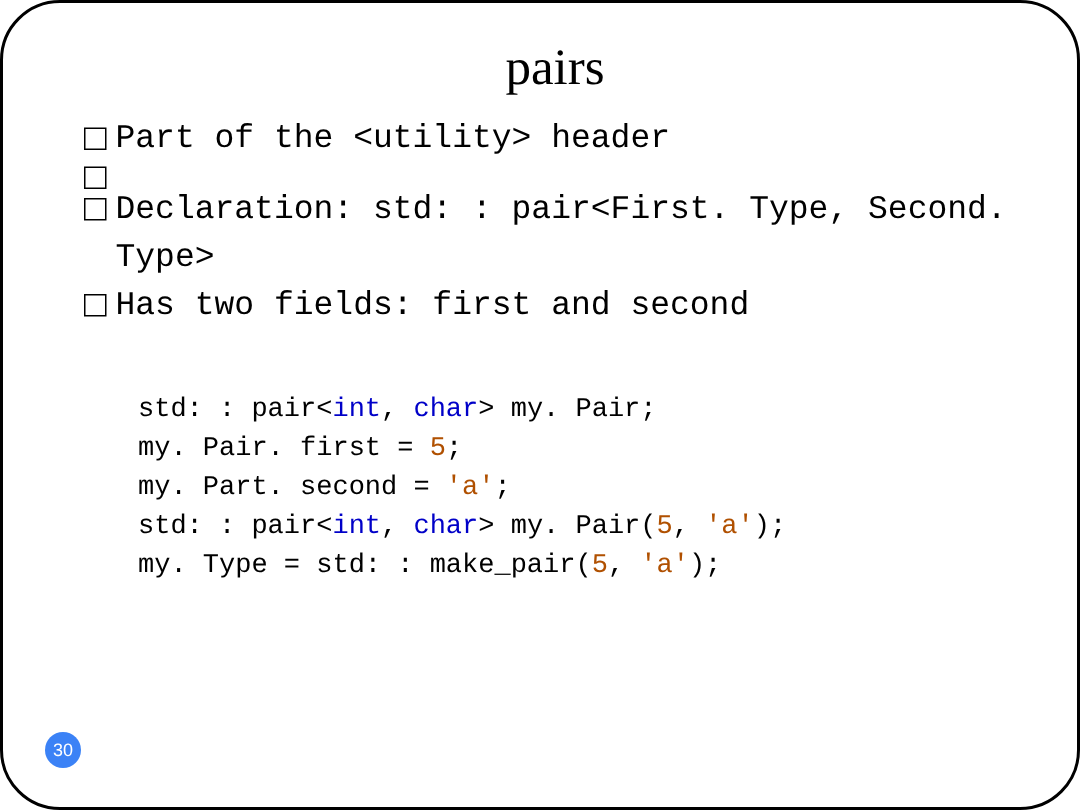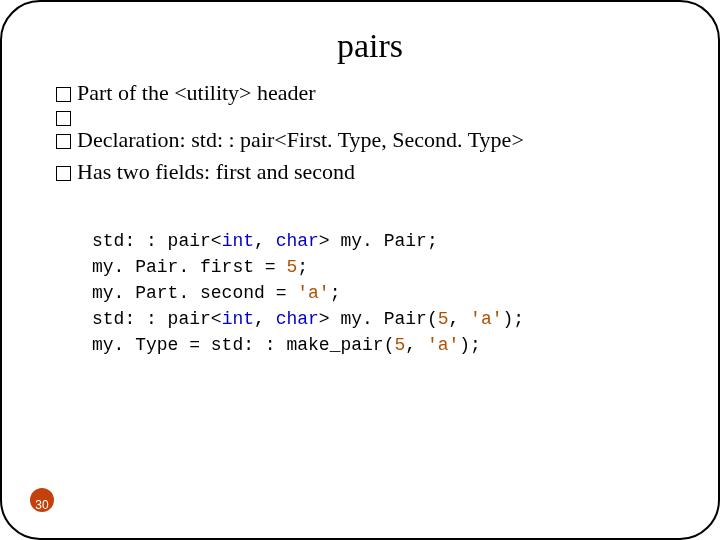--- a/index.html
+++ b/index.html
@@ -29,20 +29,21 @@
   }
   .bullets {
     font-size: 22px;
     color: #000;
     line-height: 1.45;
     margin-left: -6px;
   }
   .bullet {
     display: flex;
     align-items: baseline;
+    font-family: Liberation Mono, monospace;
   }
   .bullet .box {
     display: inline-block;
     width: 13px;
     height: 13px;
     border: 1.5px solid #000;
     margin-right: 6px;
     position: relative;
     top: 2px;
     flex: 0 0 auto;
@@ -61,26 +62,26 @@
   .kw-type { color: #0000c8; }
   .num     { color: #b05000; }
   .chr     { color: #b05000; }
   .page-num {
     position: absolute;
     left: 28px;
     bottom: 26px;
     width: 24px;
     height: 24px;
     border-radius: 50%;
-    background: #c2410c;
+    background: #3b82f6;
     color: #fff;
     font-family: Arial, sans-serif;
     font-size: 12px;
     display: flex;
-    align-items: flex-end;
+    align-items: center;
     justify-content: center;
   }
 </style>
 </head>
 <body>
 
 <div class="slide">
 
   <h1 class="title">pairs</h1>
 

